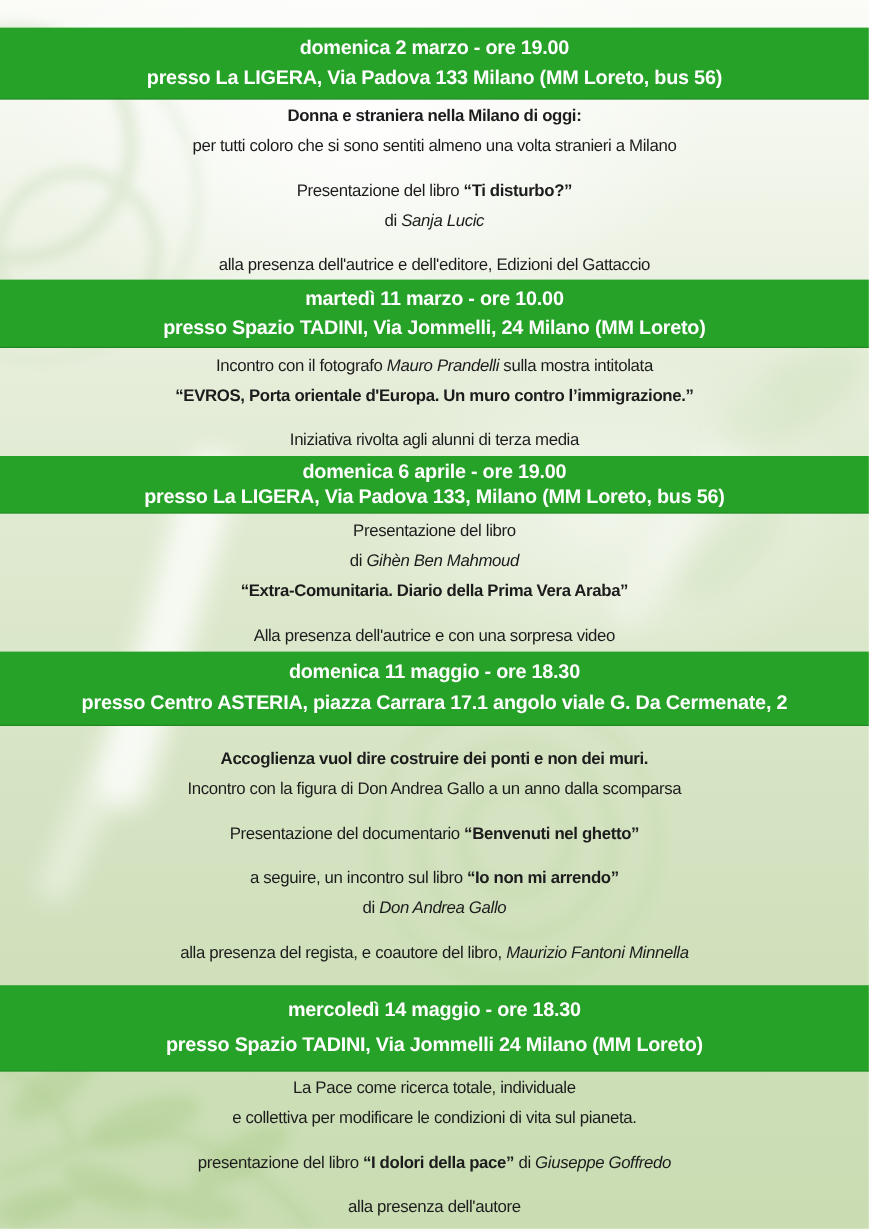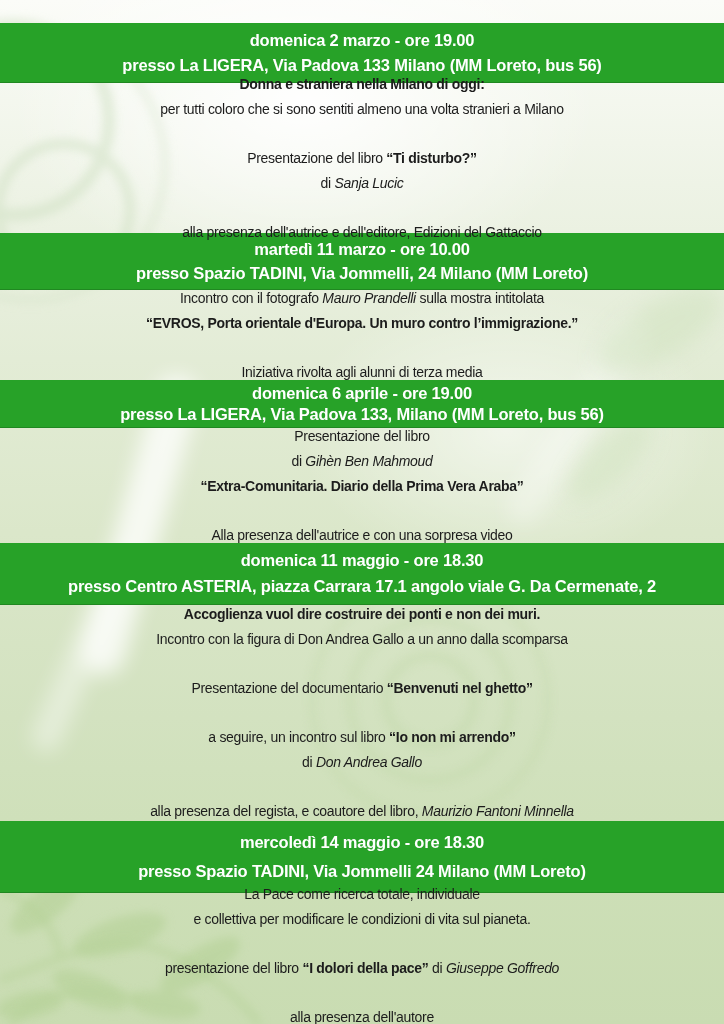--- a/index.html
+++ b/index.html
@@ -24,21 +24,21 @@
   }
   .bar-line{
     font-weight:bold;font-size:16.5px;letter-spacing:-.2px;line-height:1;
     text-align:center;white-space:nowrap;
   }
   .body{
     display:flex;flex-direction:column;justify-content:center;align-items:center;
     box-sizing:border-box;color:var(--text,#1c1c1c);
   }
   .para{margin:0;}
-  .para + .para{margin-top:24px;}
+  .para + .para{margin-top:12px;}
   .line{
     font-size:14px;line-height:25px;letter-spacing:-.3px;text-align:center;white-space:nowrap;
   }
   .seg-r{font-style:normal;font-weight:normal;}
   .seg-b{font-weight:bold;}
   .seg-i{font-style:italic;}
   
   .flyer section:nth-of-type(1) .bar{height:60px}
   .flyer section:nth-of-type(1) .body{height:150px}
   .flyer section:nth-of-type(2) .bar{height:57px}

